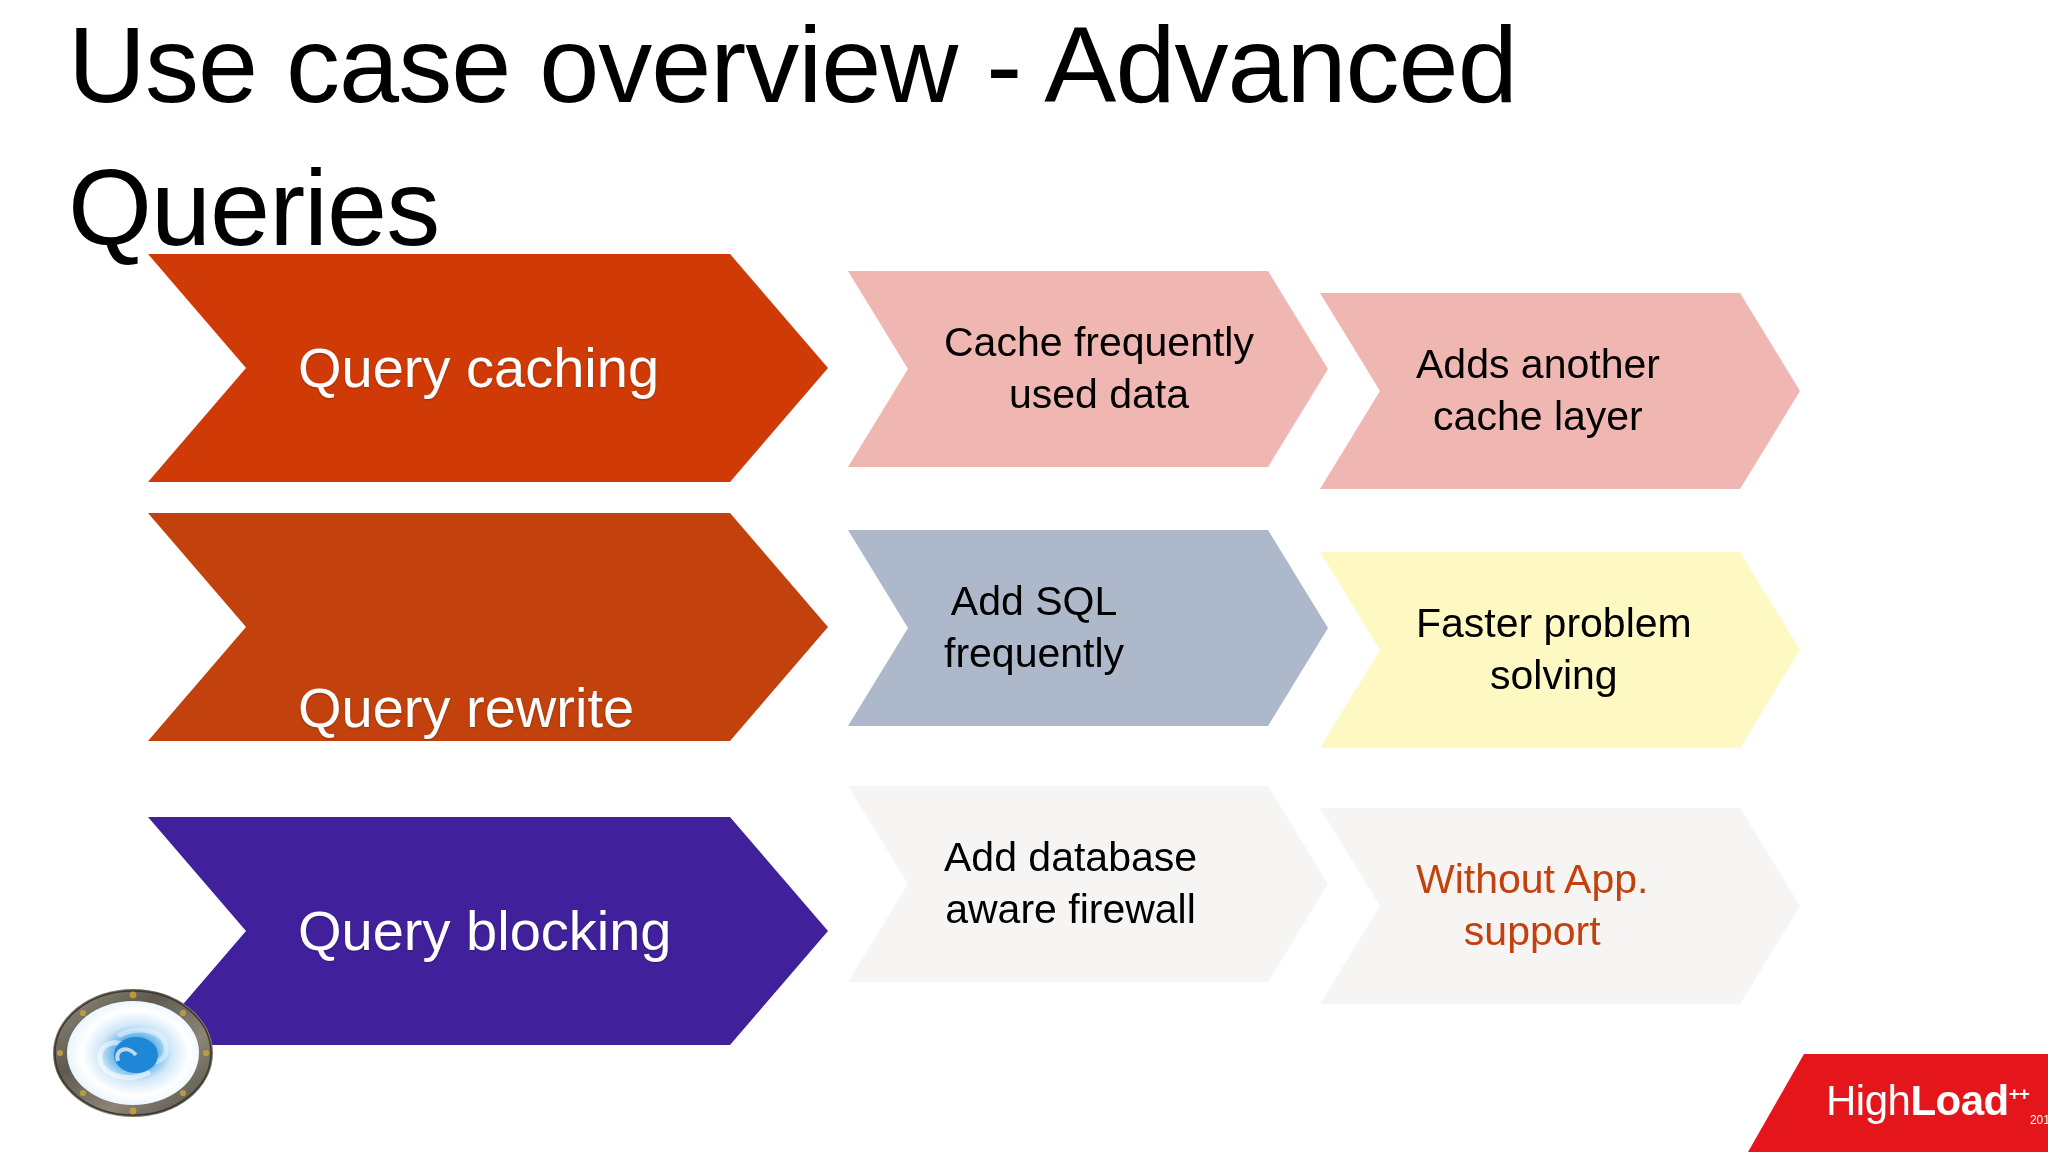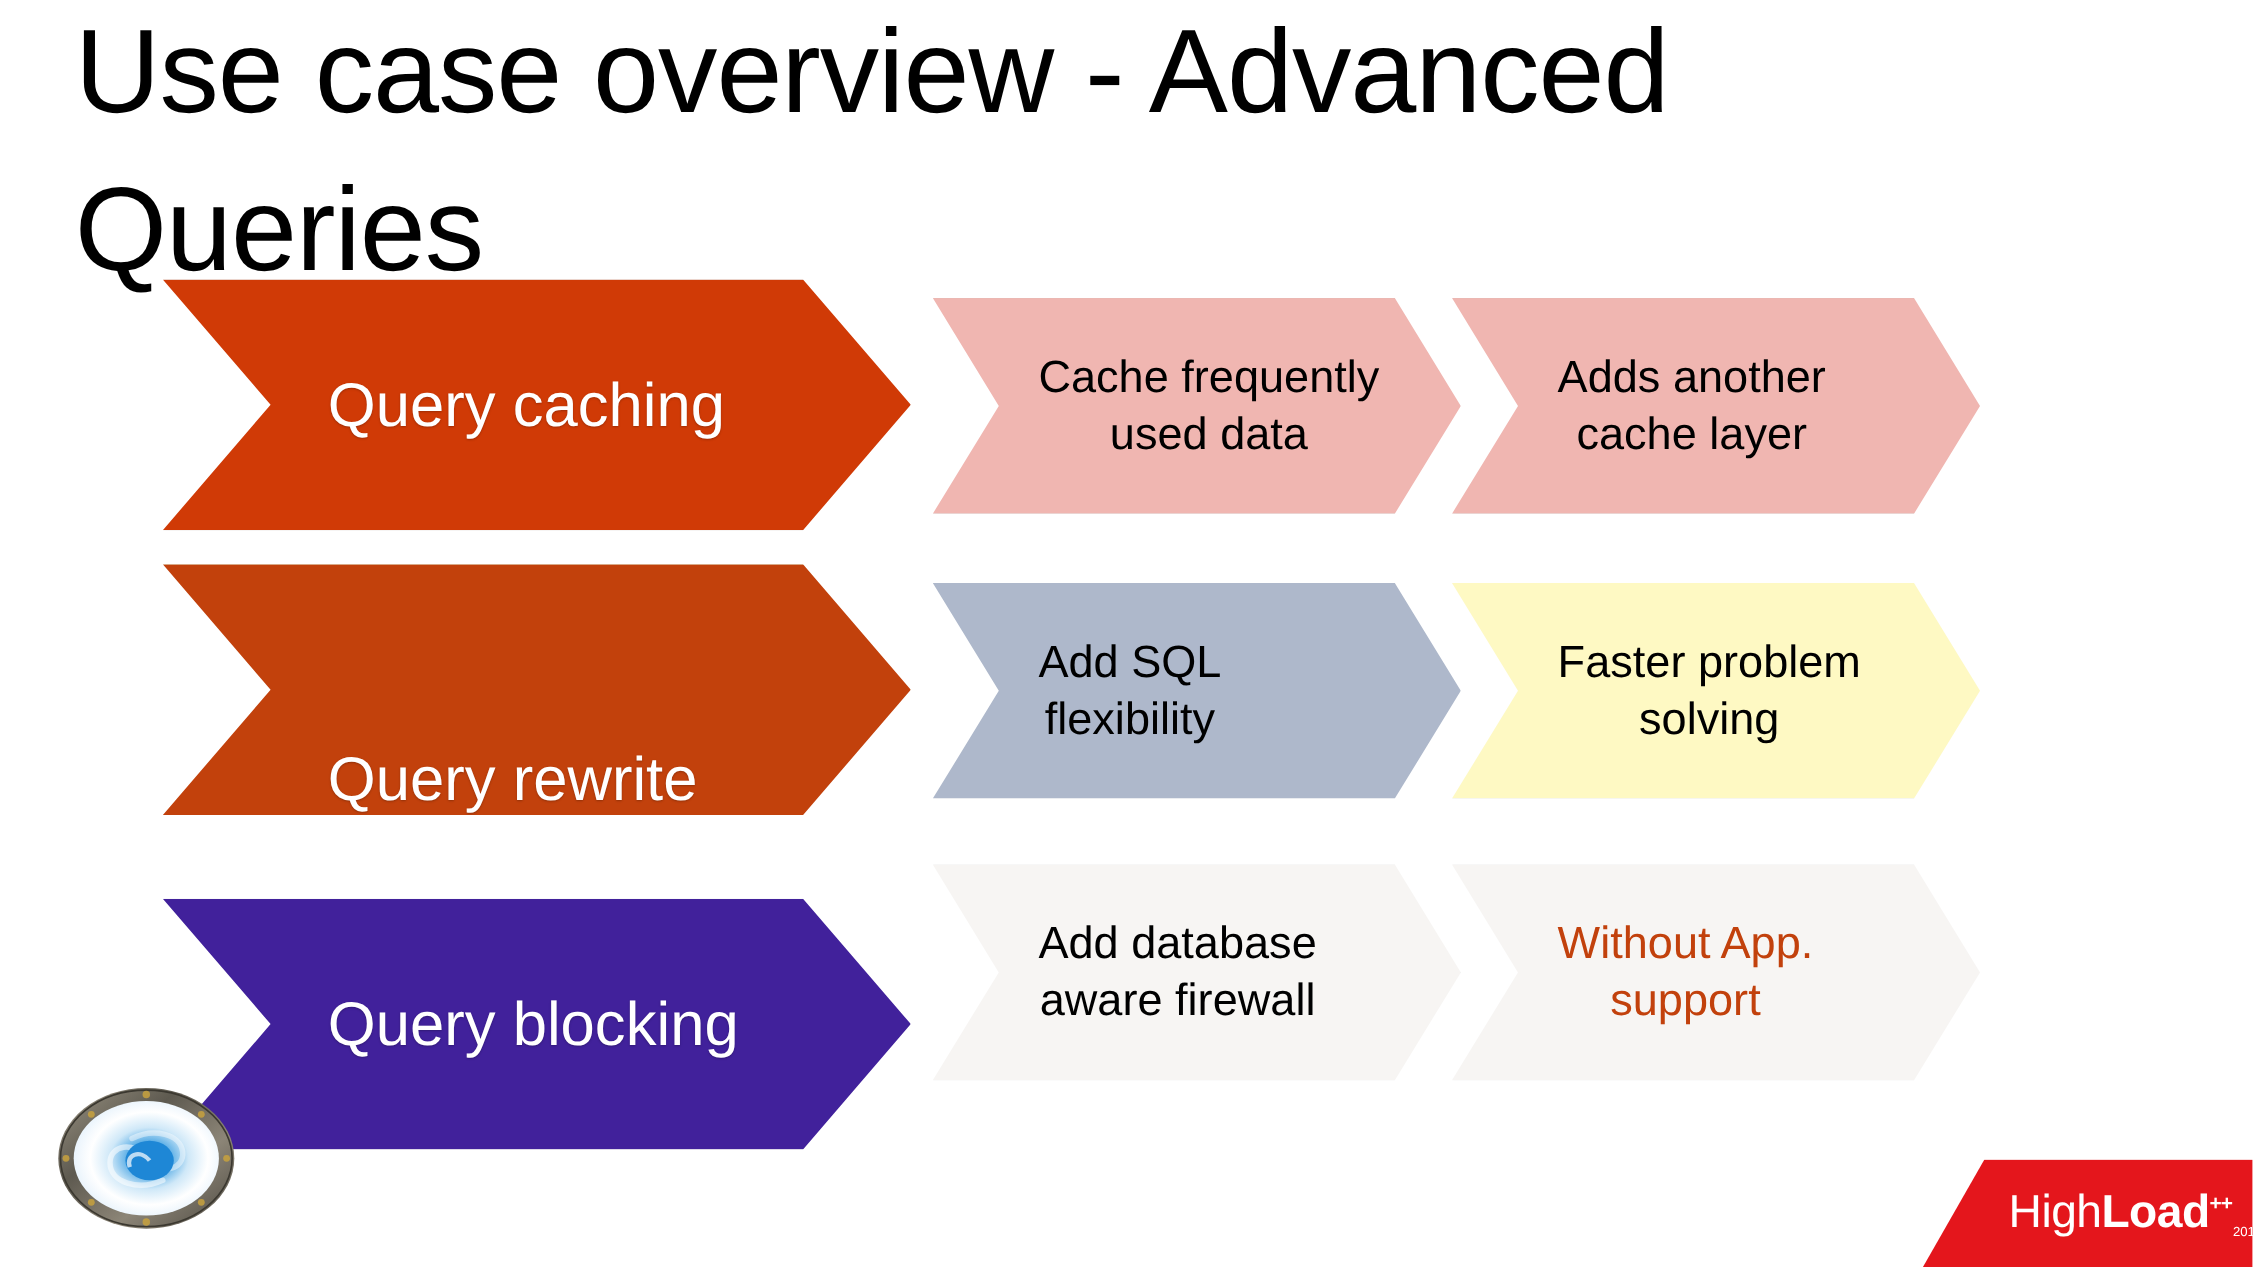--- a/index.html
+++ b/index.html
@@ -82,21 +82,21 @@
     align-items: center;
     box-sizing: border-box;
     padding-left: 96px;
     padding-right: 26px;
     -webkit-clip-path: polygon(0 0, calc(100% - 60px) 0, 100% 50%, calc(100% - 60px) 100%, 0 100%, 60px 50%);
     clip-path: polygon(0 0, calc(100% - 60px) 0, 100% 50%, calc(100% - 60px) 100%, 0 100%, 60px 50%);
     filter: drop-shadow(1px 2px 2px rgba(0,0,0,0.32));
     text-align: center;
   }
   .chev-sub.pos-0 { left: 848px; }
-  .chev-sub.pos-1 { left: 1320px; }
+  .chev-sub.pos-1 { left: 1320px; margin-top: 22px; }
   .chev-sub .chev-label {
     font-size: 41px;
     line-height: 1.26;
     color: #000000;
     font-weight: 400;
     white-space: pre-line;
   }
 
   
   .chev-sub.outlined {
@@ -171,21 +171,21 @@
 cache layer</span>
     </div>
   </div>
 
   <div class="row row-1">
     <div class="chev-main" id="m1" style="background: #c2410c; filter: drop-shadow(rgb(106, 152, 16) 0px 0px 1.5px) drop-shadow(rgba(0, 0, 0, 0.35) 2px 3px 2px); align-items: flex-end;">
       <span class="chev-label" style="color: rgb(255, 255, 255);">Query rewrite</span>
     </div>
     <div class="chev-sub pos-0" id="s1_0" style="background: rgb(174, 184, 203); filter: drop-shadow(rgb(155, 165, 184) 0px 0px 1.2px) drop-shadow(rgba(0, 0, 0, 0.28) 1.5px 2px 1.5px);">
       <span class="chev-label" style="color: rgb(0, 0, 0);">Add SQL
-flexibility</span>
+frequently</span>
     </div>
     <div class="chev-sub pos-1" id="s1_1" style="background: #fef9c3; filter: drop-shadow(rgb(155, 165, 184) 0px 0px 1.2px) drop-shadow(rgba(0, 0, 0, 0.28) 1.5px 2px 1.5px);">
       <span class="chev-label" style="color: rgb(0, 0, 0);">Faster problem
 solving</span>
     </div>
   </div>
 
   <div class="row row-2">
     <div class="chev-main" id="m2" style="background: rgb(65, 33, 155); filter: drop-shadow(rgb(176, 174, 184) 0px 0px 1.5px) drop-shadow(rgba(0, 0, 0, 0.35) 2px 3px 2px); margin-top: 48px;">
       <span class="chev-label" style="color: rgb(255, 255, 255);">Query blocking</span>

